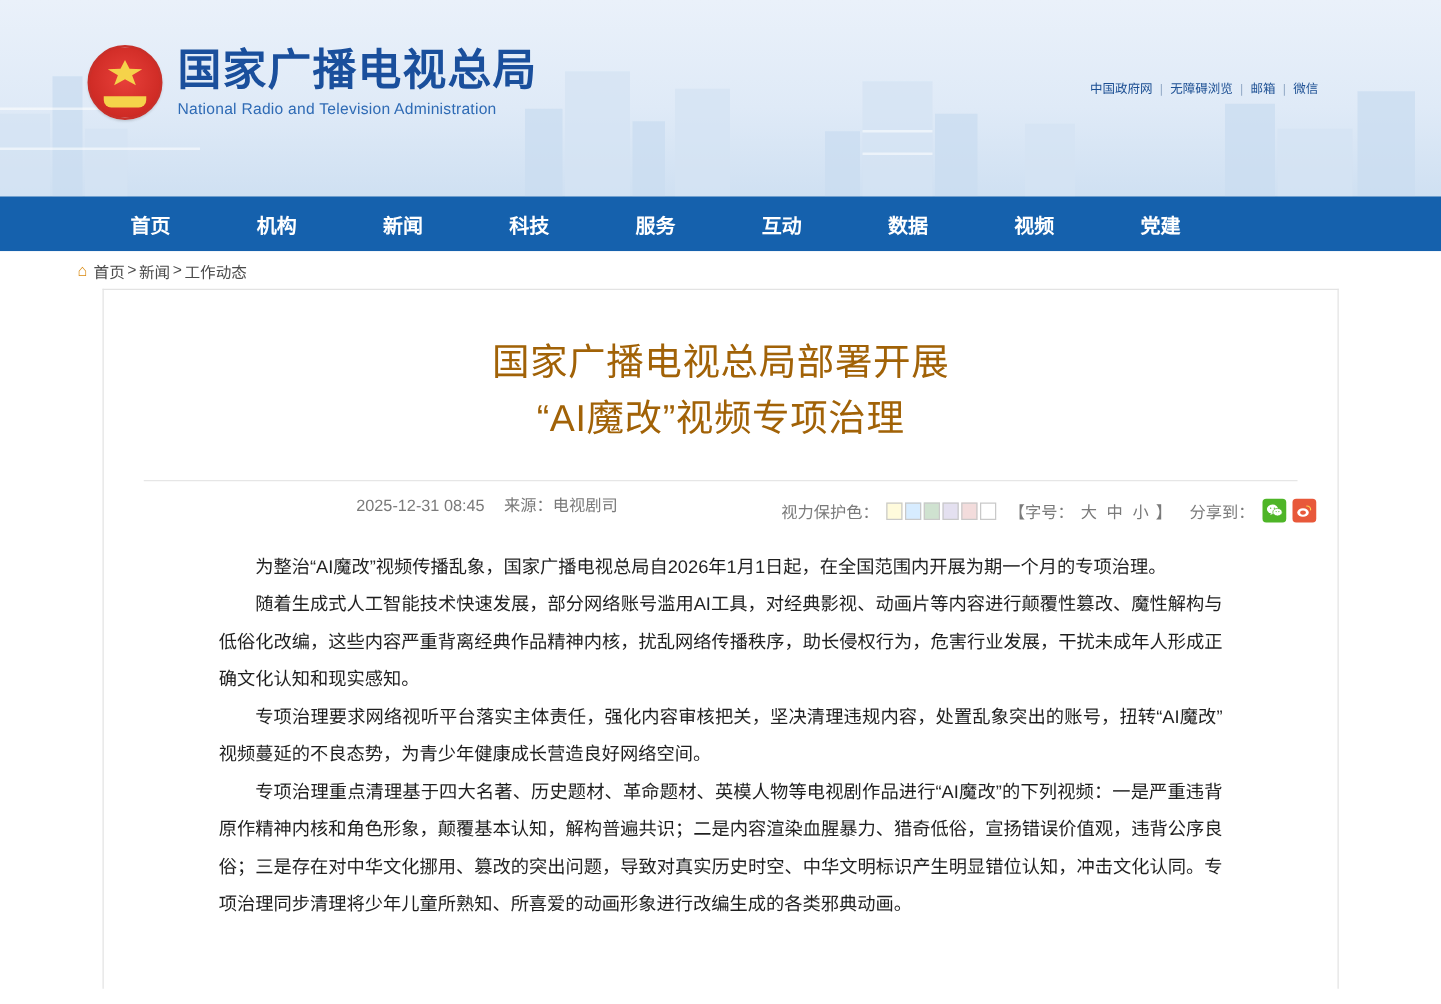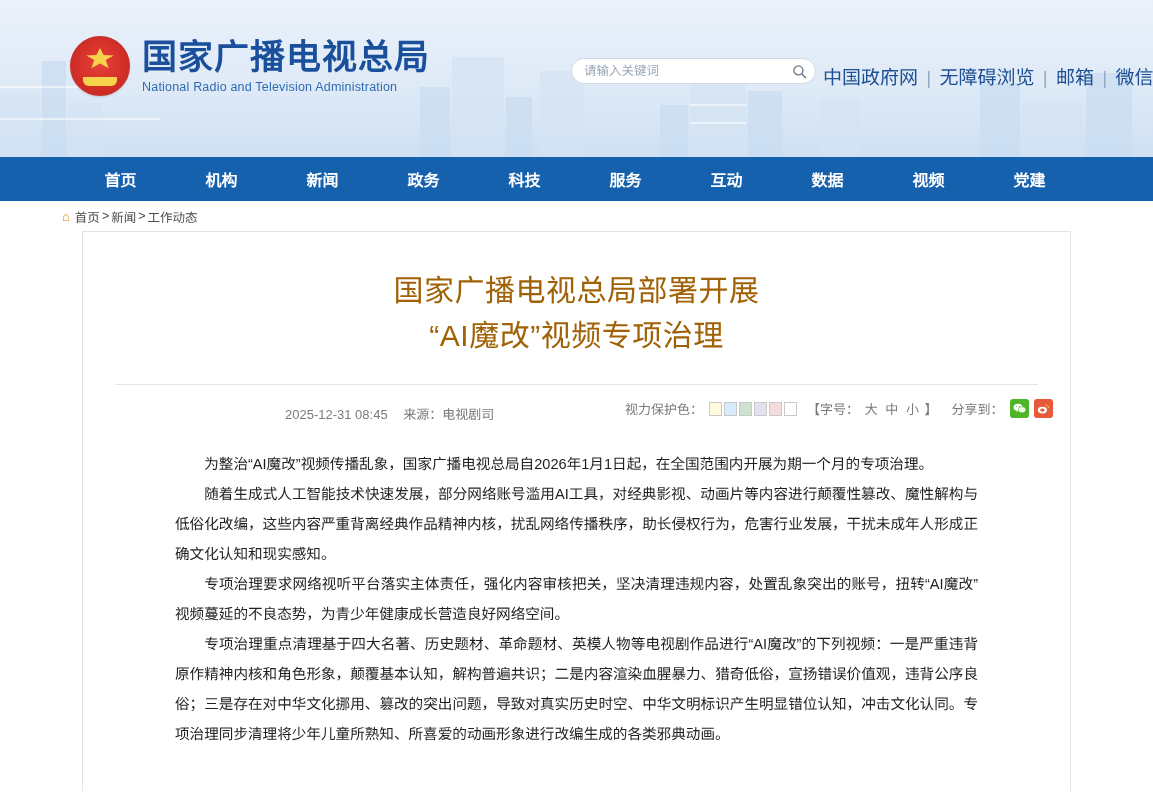--- a/index.html
+++ b/index.html
@@ -135,23 +135,23 @@
     cursor: pointer;
     display: flex;
     align-items: center;
     justify-content: center;
     padding: 0;
   }
   .search-btn svg { display: block; }
 
   .top-links {
     position: absolute;
-    left: 823px;
+    left: 872px;
     top: 62px;
-    font-size: 19px;
+    font-size: 10px;
     color: #1c4f93;
     white-space: nowrap;
   }
   .top-links a {
     color: #1c4f93;
     text-decoration: none;
   }
   .top-links .sep { color: #93aac6; margin: 0 3px; }
 
   
@@ -213,21 +213,21 @@
     line-height: 1.5;
     padding: 36px 60px 0 60px;
     margin: 0;
     letter-spacing: .5px;
   }
   .article-title .line2 { display: block; }
 
   .meta-row {
     margin: 26px 32px 0 32px;
     border-top: 1px solid #e6e6e6;
-    padding-top: 14px;
+    padding-top: 4px;
     height: 28px;
     display: flex;
     align-items: center;
     font-size: 13px;
     color: #7a7a7a;
     position: relative;
   }
   .meta-left {
     margin-left: 170px;
     white-space: nowrap;
@@ -309,47 +309,37 @@
 
   <div class="header-inner">
     <div class="logo-wrap">
       <div class="emblem"></div>
       <div class="logo-text">
         <div class="logo-cn">国家广播电视总局</div>
         <div class="logo-en">National Radio and Television Administration</div>
       </div>
     </div>
 
-    <div class="search-box">
-      <input class="search-input" type="text" placeholder="请输入关键词" style="">
-      <button class="search-btn">
-        <svg width="15" height="15" viewBox="0 0 16 16">
-          <circle cx="6.8" cy="6.8" r="4.8" fill="none" stroke="#6b7684" stroke-width="1.4"></circle>
-          <line x1="10.4" y1="10.4" x2="14.3" y2="14.3" stroke="#6b7684" stroke-width="1.6" stroke-linecap="round"></line>
-        </svg>
-      </button>
-    </div>
 
     <div class="top-links">
       <a href="#">中国政府网</a>
       <span class="sep">|</span>
       <a href="#">无障碍浏览</a>
       <span class="sep">|</span>
       <a href="#">邮箱</a>
       <span class="sep">|</span>
       <a href="#">微信</a>
     </div>
   </div>
 </div>
 
 <div class="navbar">
   <div class="nav-item">首页</div>
   <div class="nav-item">机构</div>
   <div class="nav-item">新闻</div>
-  <div class="nav-item">政务</div>
   <div class="nav-item">科技</div>
   <div class="nav-item">服务</div>
   <div class="nav-item">互动</div>
   <div class="nav-item">数据</div>
   <div class="nav-item">视频</div>
   <div class="nav-item">党建</div>
 </div>
 
 <div class="breadcrumb">
   <span class="home-icon">⌂</span>

